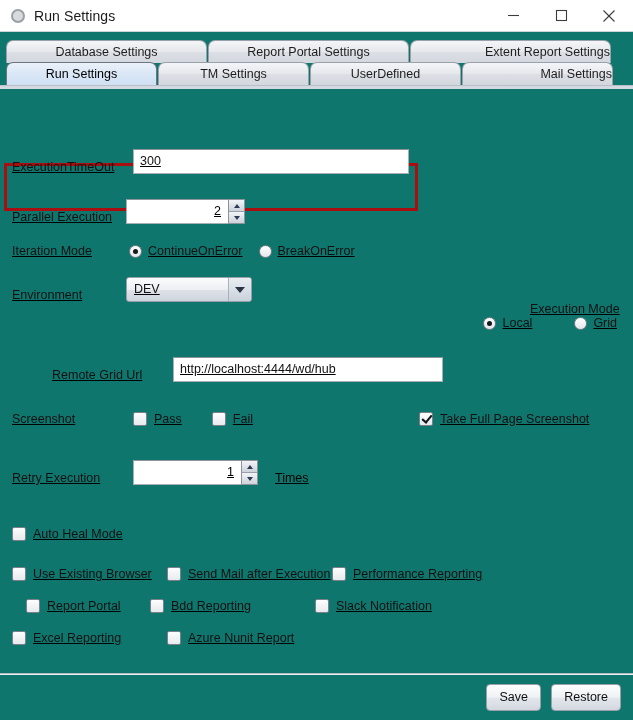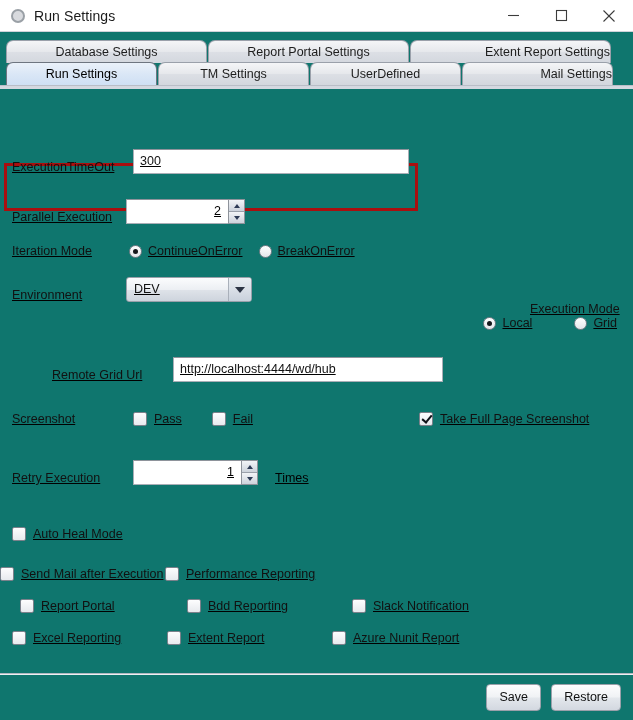--- a/index.html
+++ b/index.html
@@ -444,51 +444,51 @@
 
     <div class="row" style="height:34px; margin-top:22px;">
       <div class="cbox-item" style="margin-left:12px;">
         <span class="cbox"></span>
         <span class="cbox-label">Auto Heal Mode</span>
       </div>
     </div>
 
     <div style="margin-top:8px;">
       <div class="row" style="height:32px;">
+        <div class="cbox-item" style="margin-left:12px; width:155px;">
+          <span class="cbox"></span>
+          <span class="cbox-label">Use Existing Browser</span>
+        </div>
         <div class="cbox-item" style="width:165px;">
           <span class="cbox"></span>
           <span class="cbox-label">Send Mail after Execution</span>
         </div>
         <div class="cbox-item">
           <span class="cbox"></span>
           <span class="cbox-label">Performance Reporting</span>
         </div>
       </div>
       <div class="row" style="height:32px;">
-        <div class="cbox-item" style="margin-left:20px; width:167px;">
+        <div class="cbox-item" style="margin-left:26px; width:124px;">
           <span class="cbox"></span>
           <span class="cbox-label">Report Portal</span>
         </div>
         <div class="cbox-item" style="width:165px;">
           <span class="cbox"></span>
           <span class="cbox-label">Bdd Reporting</span>
         </div>
         <div class="cbox-item">
           <span class="cbox"></span>
           <span class="cbox-label">Slack Notification</span>
         </div>
       </div>
       <div class="row" style="height:32px;">
         <div class="cbox-item" style="margin-left:12px; width:155px;">
           <span class="cbox"></span>
           <span class="cbox-label">Excel Reporting</span>
-        </div>
-        <div class="cbox-item" style="width:165px;">
-          <span class="cbox"></span>
-          <span class="cbox-label">Extent Report</span>
         </div>
         <div class="cbox-item">
           <span class="cbox"></span>
           <span class="cbox-label">Azure Nunit Report</span>
         </div>
       </div>
     </div>
 
   </div>
 

